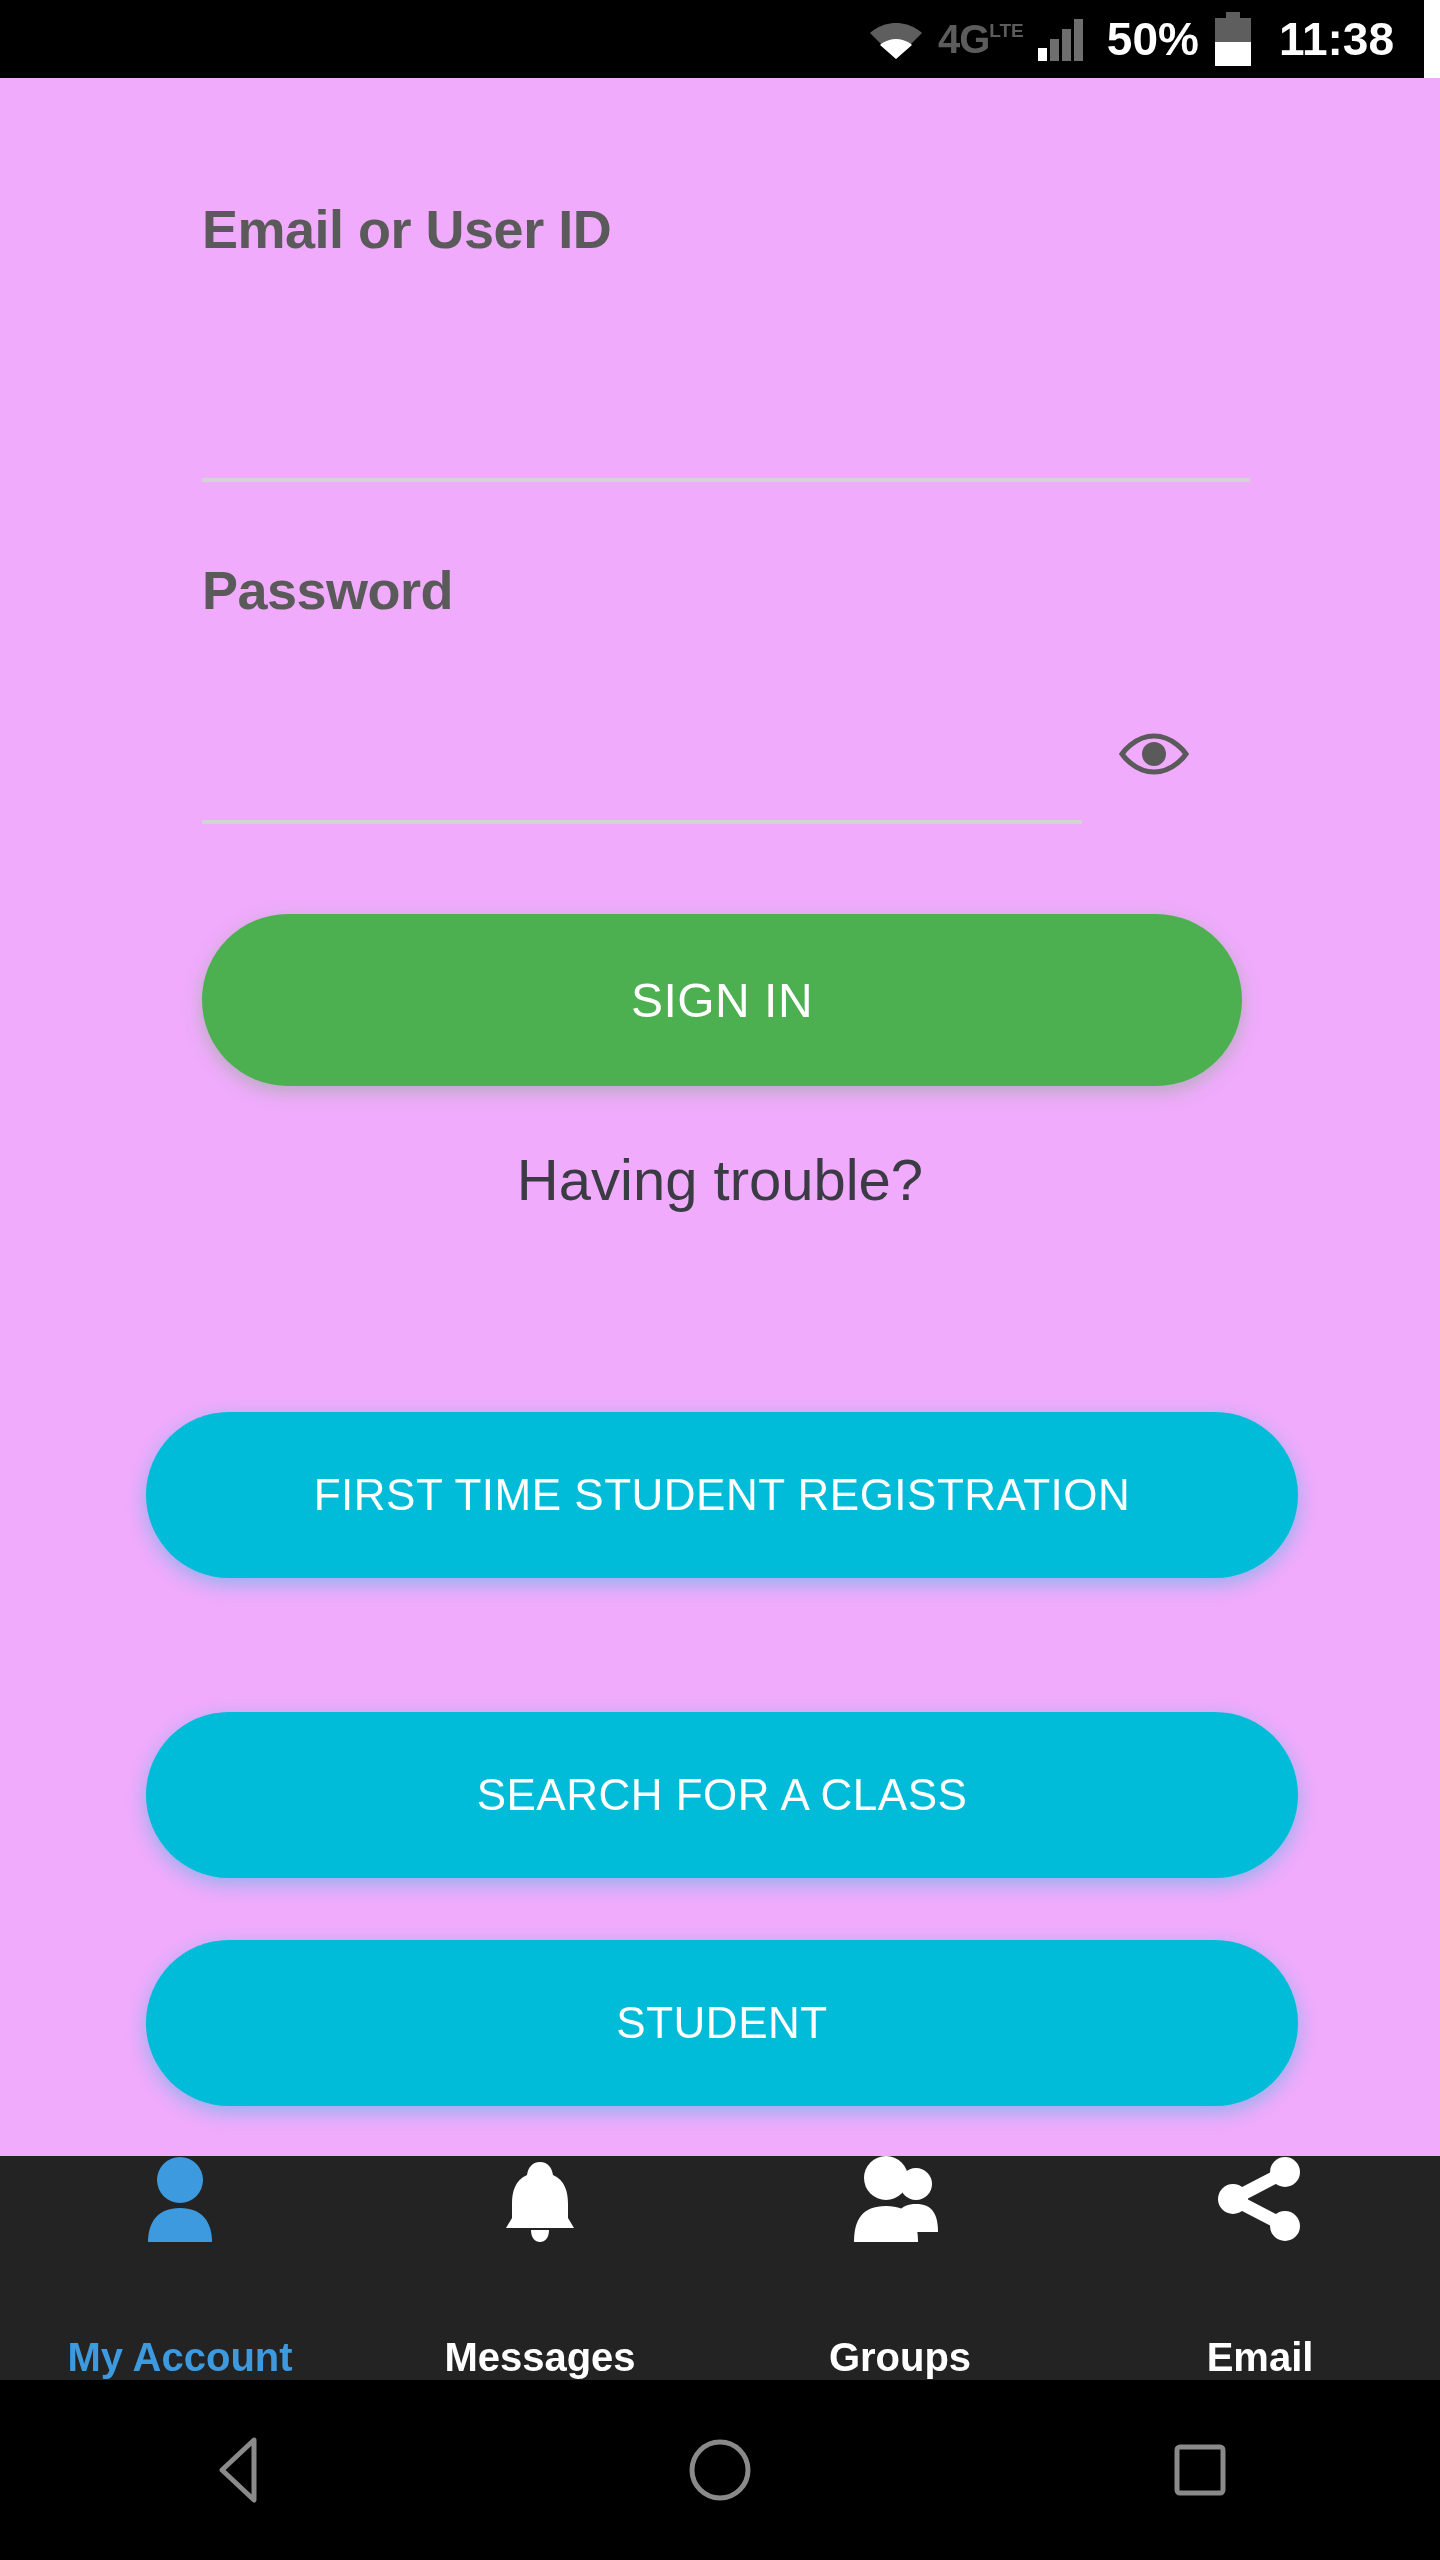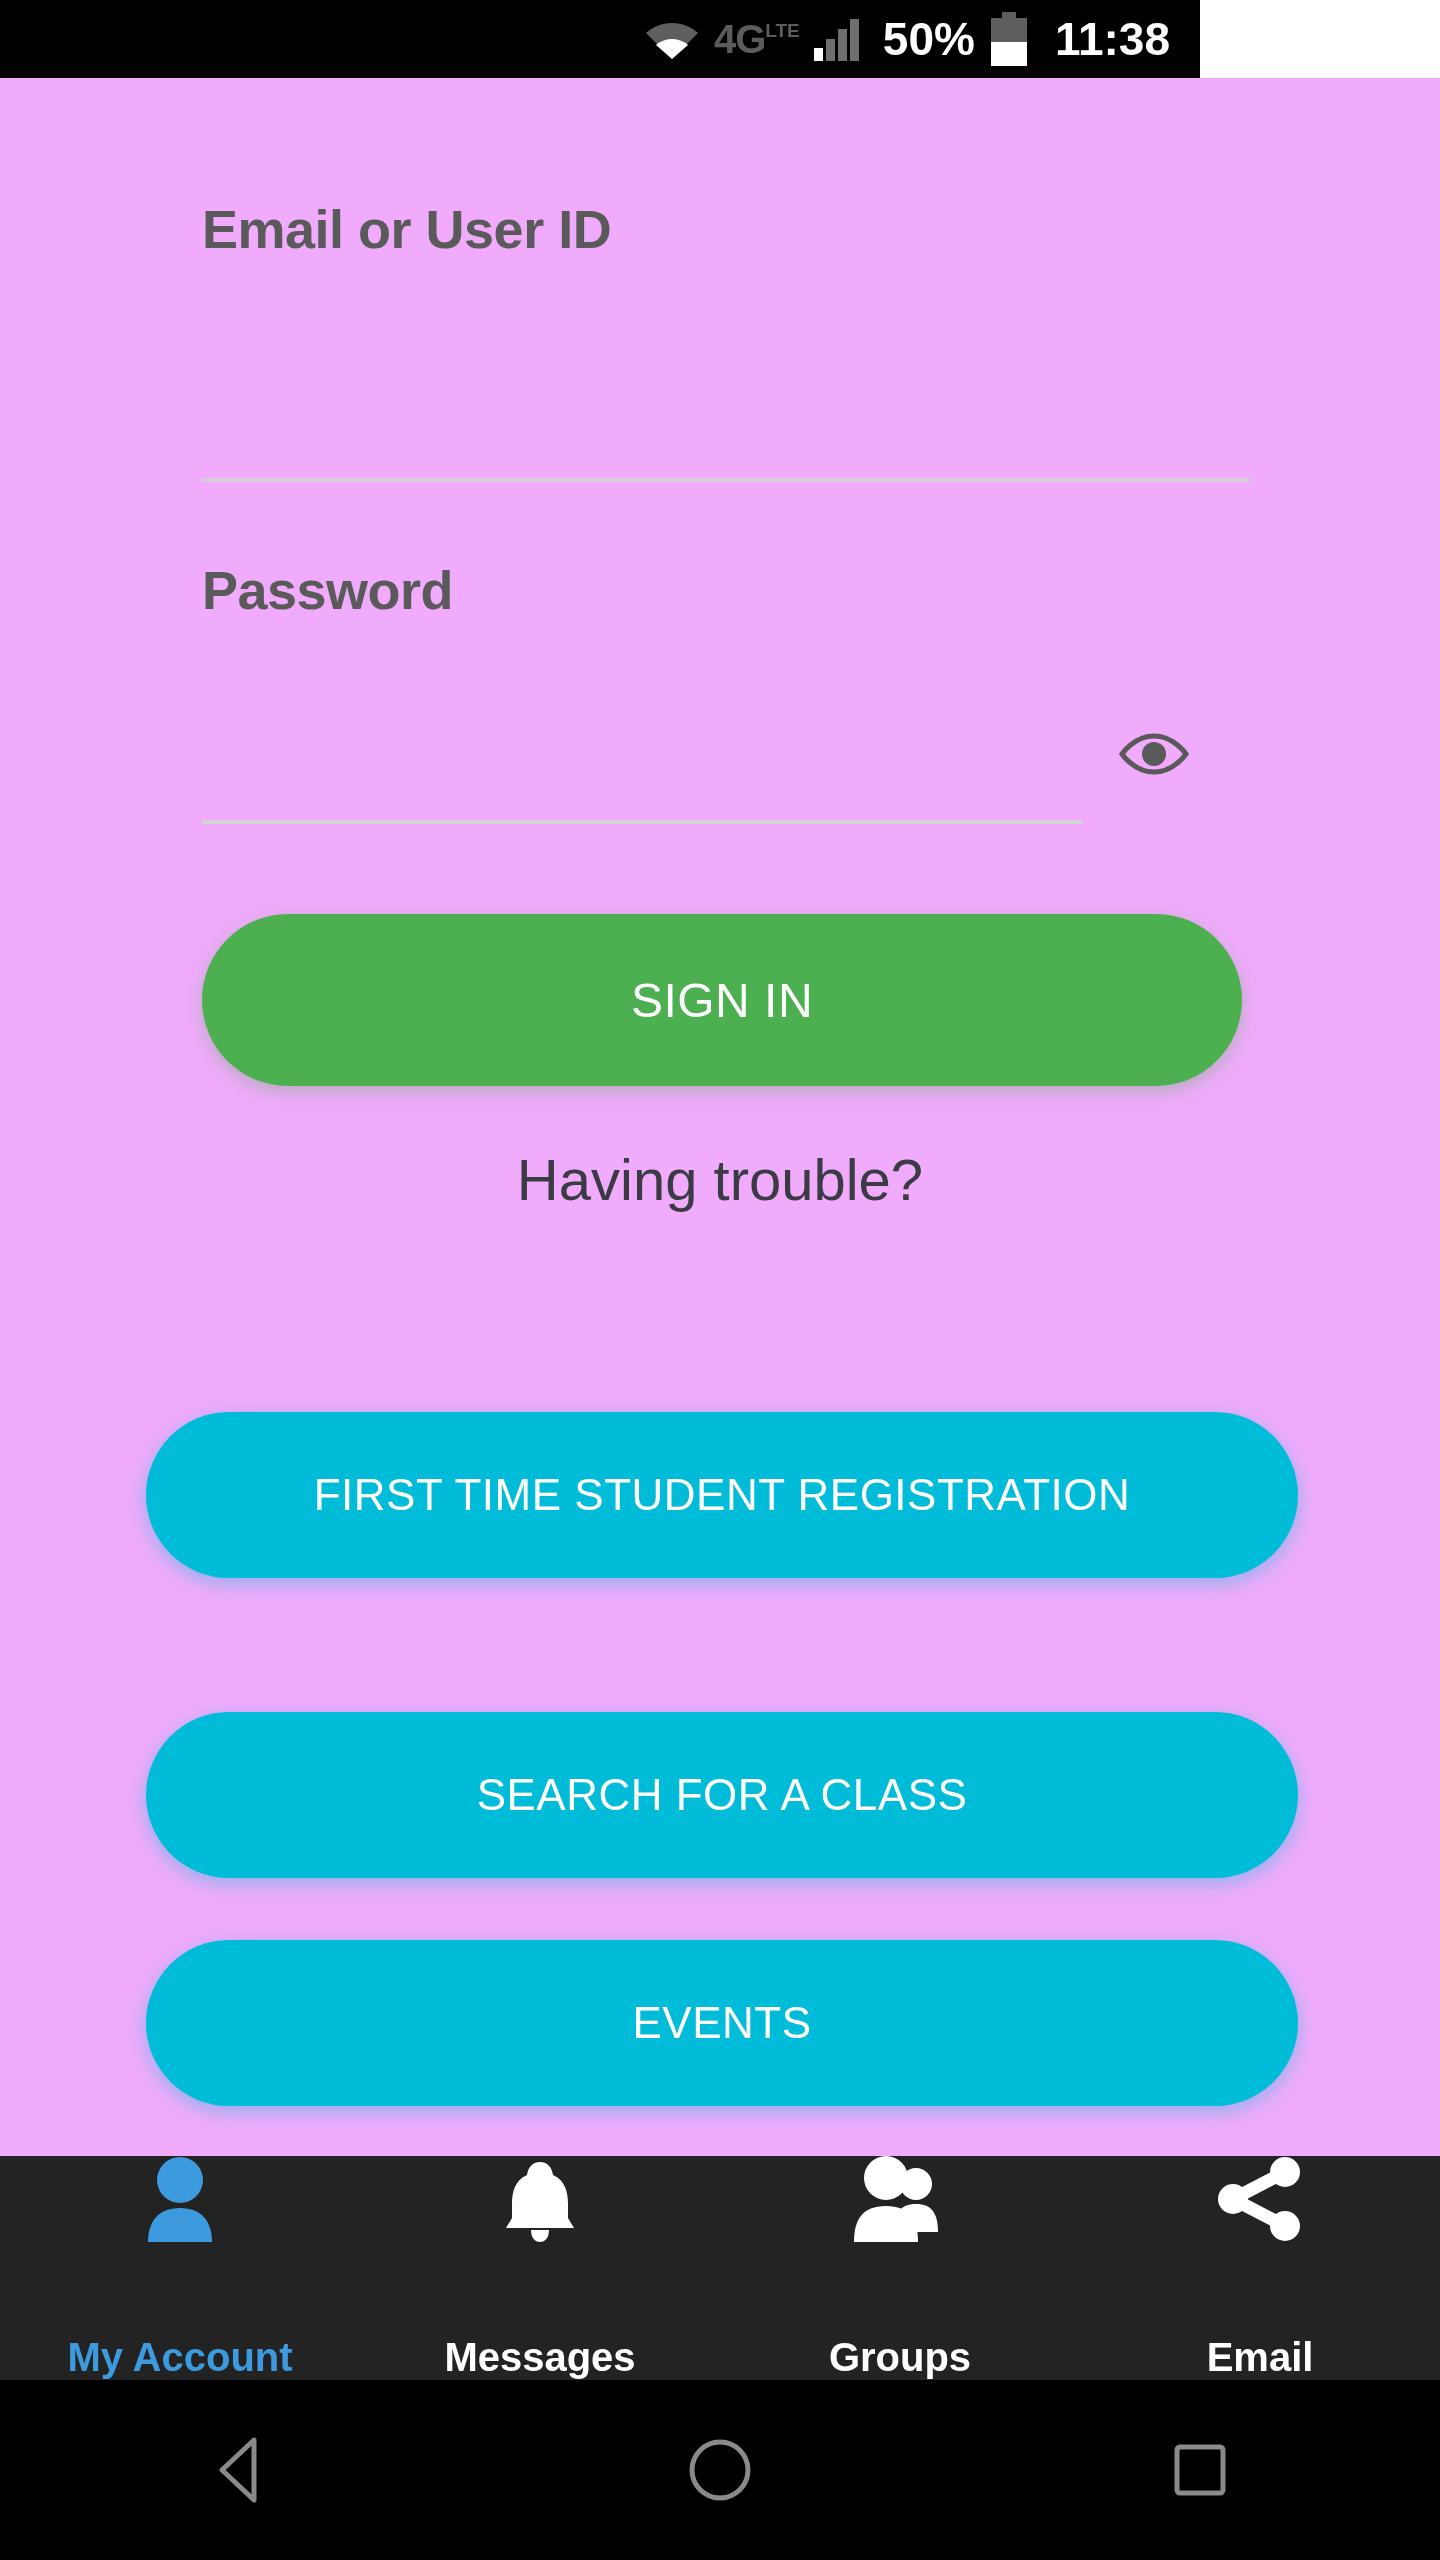--- a/index.html
+++ b/index.html
@@ -6,21 +6,21 @@
   html, body {
     width:1440px; height:2560px;
     background:#ffffff;
     font-family:"Liberation Sans", sans-serif;
     overflow:hidden;
   }
   #screen { position:relative; width:1440px; height:2560px; background:#ffffff; }
 
   
   .statusbar{
-    position:absolute; top:0; left:0; width:1200px; height:78px;
+    position:absolute; top:0; left:0; width:1424px; height:78px;
     background:#000000; display:flex; align-items:center;
     justify-content:flex-end; padding-right:30px; gap:0px;
   }
   .wifi-icon{ width:56px; height:44px; position:relative; margin-right:14px; }
   .net-label{
     color:#5c5c5c; font-size:40px; font-weight:bold;
     letter-spacing:-1px; display:flex; align-items:flex-start; margin-right:4px;
     font-family:"Liberation Sans", sans-serif;
   }
   .net-sub{ font-size:19px; line-height:1; margin-top:4px; letter-spacing:0px; }
@@ -168,21 +168,21 @@
       <span class="trouble-q">Having trouble?</span>
     </div>
 
     <div class="btn btn-cyan c1">
       <span>FIRST TIME STUDENT REGISTRATION</span>
     </div>
     <div class="btn btn-cyan c2">
       <span>SEARCH FOR A CLASS</span>
     </div>
     <div class="btn btn-cyan c3">
-      <span>EVENTS</span>
+      <span>STUDENT</span>
     </div>
 
   </div>
 
   <div class="tabbar">
 
     <div class="tab active">
       <span class="tab-icon">
         <svg viewBox="0 0 80 86" width="80" height="86">
           <circle cx="40" cy="24" r="23" fill="#3d9ade"></circle>

